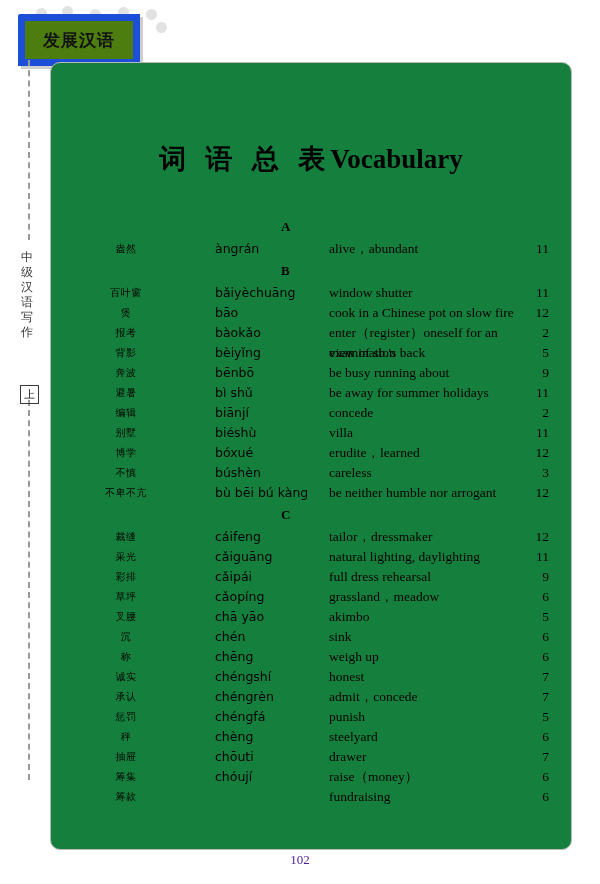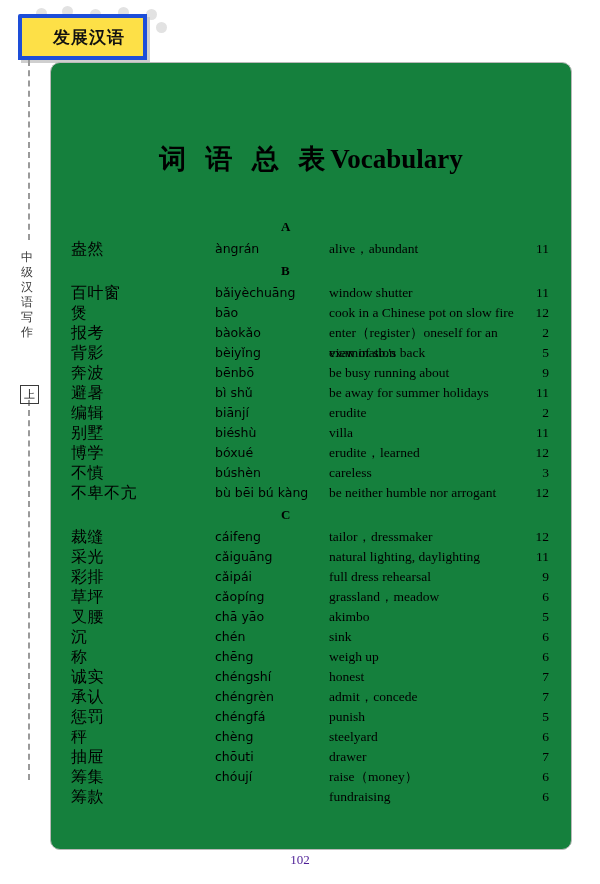--- a/index.html
+++ b/index.html
@@ -15,28 +15,27 @@
     overflow: hidden;
   }
 
   
   .brand-tab {
     position: absolute;
     left: 18px;
     top: 14px;
     width: 108px;
     height: 38px;
-    background: #fde047;
-    border: 4px solid #1d4ed8;
+    background: #4d7c0f;
+    border: 7px solid #1d4ed8;
     border-top-left-radius: 2px;
     box-shadow: 3px 3px 0 #cfcfcf;
     display: flex;
     align-items: center;
     justify-content: center;
-    padding-left: 13px;
   }
   .brand-tab .brand-text {
     font-family: "DejaVu Sans", sans-serif;
     font-weight: bold;
     font-size: 17px;
     letter-spacing: 1px;
     color: #111;
   }
 
   
@@ -158,22 +157,23 @@
     height: 20px;
     line-height: 20px;
     font-size: 13px;
     color: #000;
   }
   .col-hanzi {
     position: absolute;
     left: 20px;
     width: 110px;
     font-family: "DejaVu Sans", sans-serif;
-    font-size: 16px;
+    font-size: 10px;
     letter-spacing: 0.5px;
+    text-align: center;
   }
   .col-pinyin {
     position: absolute;
     left: 164px;
     width: 125px;
     font-family: "DejaVu Sans", sans-serif;
     font-size: 12.5px;
   }
   .col-en {
     position: absolute;
@@ -277,21 +277,21 @@
       </div>
       <div class="voc-row">
         <span class="col-hanzi">避暑</span>
         <span class="col-pinyin">bì shǔ</span>
         <span class="col-en">be away for summer holidays</span>
         <span class="col-page">11</span>
       </div>
       <div class="voc-row">
         <span class="col-hanzi">编辑</span>
         <span class="col-pinyin">biānjí</span>
-        <span class="col-en">erudite</span>
+        <span class="col-en">concede</span>
         <span class="col-page">2</span>
       </div>
       <div class="voc-row">
         <span class="col-hanzi">别墅</span>
         <span class="col-pinyin">biéshù</span>
         <span class="col-en">villa</span>
         <span class="col-page">11</span>
       </div>
       <div class="voc-row">
         <span class="col-hanzi">博学</span>

